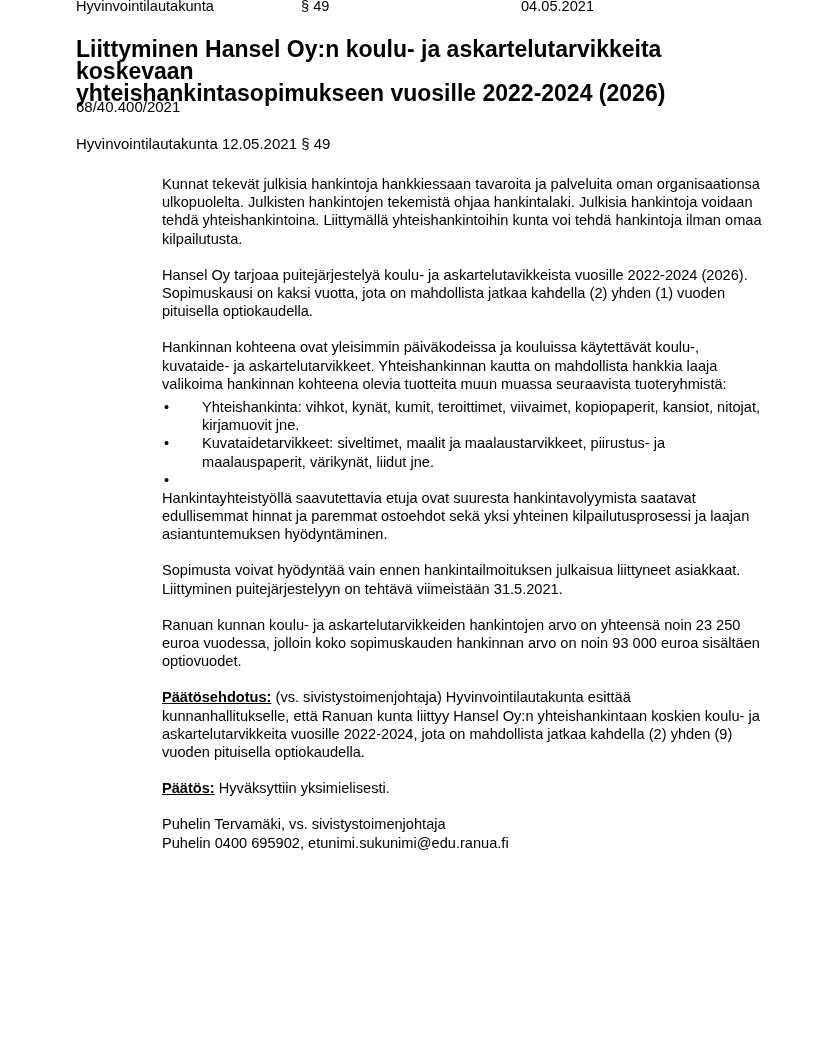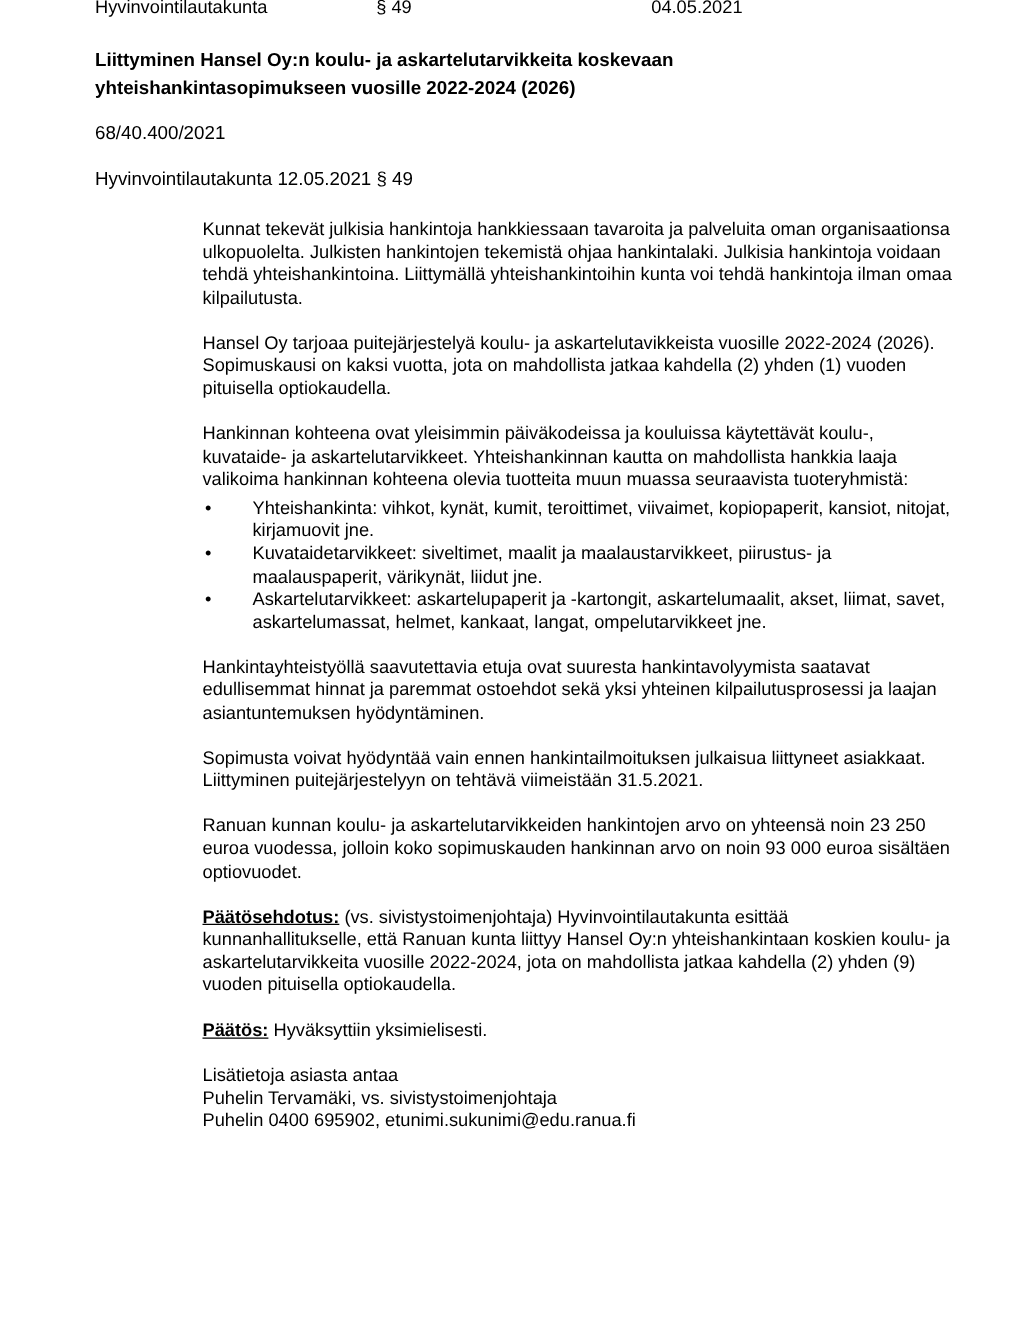--- a/index.html
+++ b/index.html
@@ -1,20 +1,20 @@
 <!DOCTYPE html>
 <html><head>
 <meta charset="utf-8">
 <style>
   html, body { margin: 0; padding: 0; background: #ffffff; }
   body { width: 816px; height: 1056px; position: relative; overflow: hidden;
          font-family: "Liberation Sans", sans-serif; color: #000; font-size: 14.6px; }
   .hdr { position: absolute; top: -3px; font-size: 14.6px; line-height: 18px; }
   .title { position: absolute; left: 76px; top: 38px; width: 680px; font-weight: bold;
-           font-size: 15px; line-height: 22px; }
+           font-size: 23px; line-height: 22px; }
   .meta { position: absolute; left: 76px; font-size: 15px; line-height: 18px; }
   .body { position: absolute; left: 162px; top: 175px; width: 600px; font-size: 14.6px; line-height: 18.2px; }
   .body p { margin: 0 0 18px 0; }
   .body ul { margin: -13px 0 18px 0; padding: 0; list-style: none; }
   .body li { position: relative; padding-left: 40px; }
   .body li .bullet { position: absolute; left: 2px; top: 0; }
   .lbl { font-weight: bold; text-decoration: underline; }
   .contact div { line-height: 18.2px; }
 </style>
 </head>
@@ -32,25 +32,24 @@
 <div class="meta" style="top:98px">68/40.400/2021</div>
 <div class="meta" style="top:135px">Hyvinvointilautakunta 12.05.2021 § 49</div>
 
 <div class="body">
   <p>Kunnat tekevät julkisia hankintoja hankkiessaan tavaroita ja palveluita oman organisaationsa ulkopuolelta. Julkisten hankintojen tekemistä ohjaa hankintalaki. Julkisia hankintoja voidaan tehdä yhteishankintoina. Liittymällä yhteishankintoihin kunta voi tehdä hankintoja ilman omaa kilpailutusta.</p>
   <p>Hansel Oy tarjoaa puitejärjestelyä koulu- ja askartelutavikkeista vuosille 2022-2024 (2026). Sopimuskausi on kaksi vuotta, jota on mahdollista jatkaa kahdella (2) yhden (1) vuoden pituisella optiokaudella.</p>
   <p>Hankinnan kohteena ovat yleisimmin päiväkodeissa ja kouluissa käytettävät koulu-, kuvataide- ja askartelutarvikkeet.  Yhteishankinnan kautta on mahdollista hankkia laaja valikoima hankinnan kohteena olevia tuotteita muun muassa seuraavista tuoteryhmistä:</p>
   <ul>
     <li><span class="bullet">•</span><span>Yhteishankinta: vihkot, kynät, kumit, teroittimet, viivaimet, kopiopaperit, kansiot, nitojat, kirjamuovit jne.</span></li>
     <li><span class="bullet">•</span><span>Kuvataidetarvikkeet: siveltimet, maalit ja maalaustarvikkeet, piirustus- ja maalauspaperit, värikynät, liidut jne.</span></li>
-    <li><span class="bullet">•</span><span>Askartelutarvikkeet: askartelupaperit ja -kartongit, askartelumaalit, akset, liimat, savet, askartelumassat, helmet, kankaat, langat, ompelutarvikkeet jne.</span></li>
+    <li><span class="bullet">•</span></li>
   </ul>
   <p>Hankintayhteistyöllä saavutettavia etuja ovat suuresta hankintavolyymista saatavat edullisemmat hinnat ja paremmat ostoehdot sekä yksi yhteinen kilpailutusprosessi ja laajan asiantuntemuksen hyödyntäminen.</p>
   <p>Sopimusta voivat hyödyntää vain ennen hankintailmoituksen julkaisua liittyneet asiakkaat. Liittyminen puitejärjestelyyn on tehtävä viimeistään 31.5.2021.</p>
   <p>Ranuan kunnan koulu- ja askartelutarvikkeiden hankintojen arvo on yhteensä noin 23 250 euroa vuodessa, jolloin koko sopimuskauden hankinnan arvo on noin 93 000 euroa sisältäen optiovuodet.</p>
   <p><span class="lbl">Päätösehdotus:</span><span> (vs. sivistystoimenjohtaja) Hyvinvointilautakunta esittää kunnanhallitukselle, että Ranuan kunta liittyy Hansel Oy:n yhteishankintaan koskien koulu- ja askartelutarvikkeita vuosille 2022-2024, jota on mahdollista jatkaa kahdella (2) yhden (9) vuoden pituisella optiokaudella.</span></p>
   <p><span class="lbl">Päätös:</span><span> Hyväksyttiin yksimielisesti.</span></p>
   <div class="contact">
-    <div>Lisätietoja asiasta antaa</div>
     <div>Puhelin Tervamäki, vs. sivistystoimenjohtaja</div>
     <div>Puhelin 0400 695902, etunimi.sukunimi@edu.ranua.fi</div>
   </div>
 </div>
 
 </body></html>

